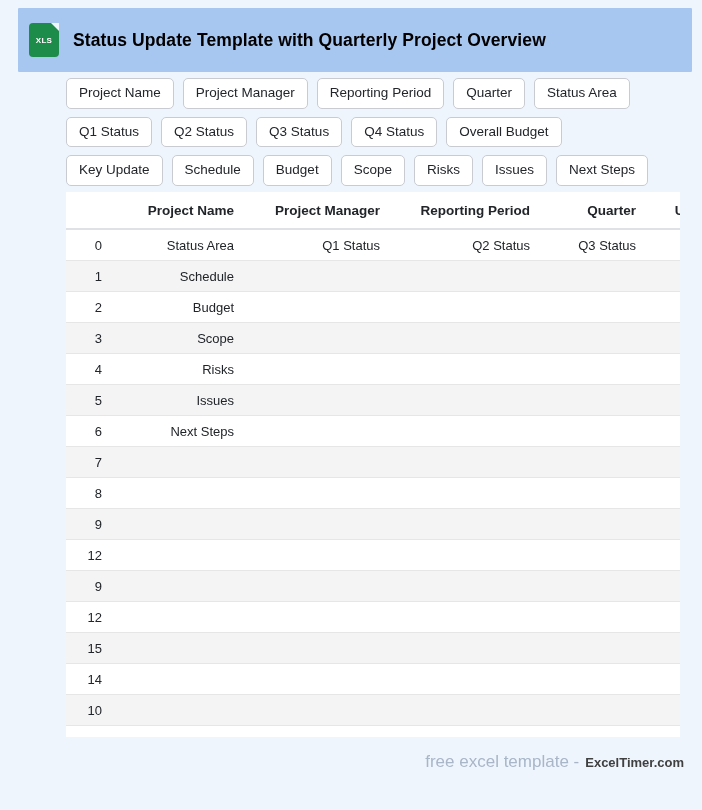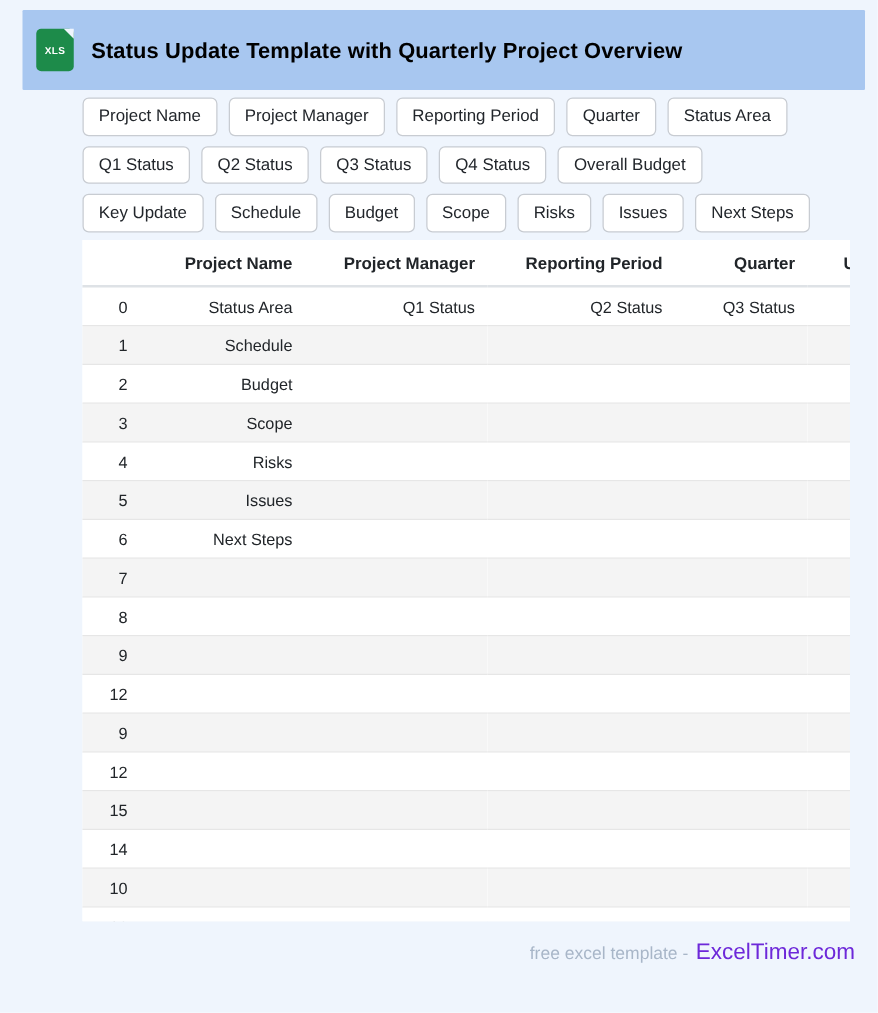--- a/index.html
+++ b/index.html
@@ -143,26 +143,26 @@
   .footer {
     position: absolute;
     right: 18px;
     bottom: 38px;
     display: flex;
     align-items: baseline;
     gap: 6px;
   }
   .footer-text {
     color: #a8b6c8;
-    font-size: 14px;
+    font-size: 17px;
   }
   .footer-brand {
-    color: #6d28d9;
-    font-size: 18px;
-    font-weight: normal;
+    color: #404040;
+    font-size: 13px;
+    font-weight: bold;
   }
 </style>
 </head>
 <body>
 
 <div class="page">
 
   <div class="header">
     <div class="xls-badge">
       <span>XLS</span>

